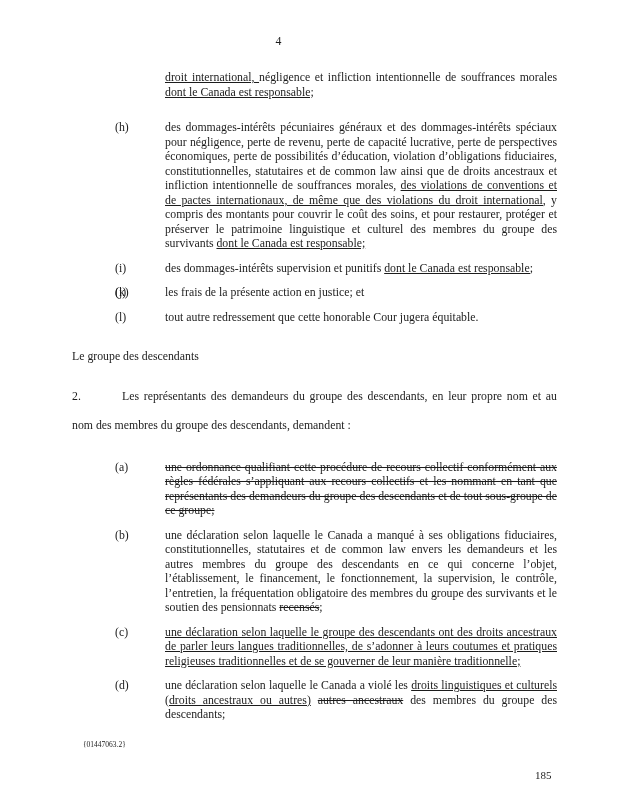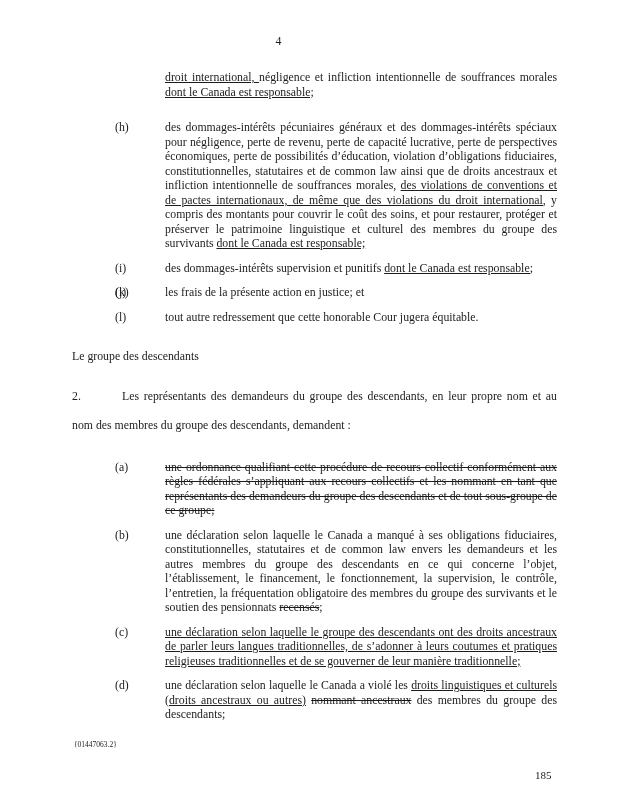--- a/index.html
+++ b/index.html
@@ -46,21 +46,21 @@
     line-height: 29px;
     text-align: justify;
     font-family: Liberation Serif, serif;
   }
   .para2 .pnum { display: inline-block; width: 50px; }
   .list2 .item.first { margin-top: 20px; }
   .u { text-decoration: underline; }
   .s { text-decoration: line-through; }
   .footer-id {
     position: absolute;
-    left: 74px; top: 740px;
+    left: 83px; top: 740px;
     font-size: 7.5px;
     line-height: 9px;
   }
   .footer-pagenum {
     position: absolute;
     left: 535px; top: 768px;
     font-size: 11px;
   }
 </style>
 </head>
@@ -120,21 +120,21 @@
         <span class="body"><span>une déclaration selon laquelle le Canada a manqué à ses obligations fiduciaires, constitutionnelles, statutaires et de common law envers les demandeurs et les autres membres du groupe des descendants en ce qui concerne l’objet, l’établissement, le financement, le fonctionnement, la supervision, le contrôle, l’entretien, la fréquentation obligatoire des membres du groupe des survivants et le soutien des pensionnats </span><span class="s">recensés</span><span>;</span></span>
       </div>
 
       <div class="item">
         <span class="label">(c)</span>
         <span class="body"><span class="u">une déclaration selon laquelle le groupe des descendants ont des droits ancestraux de parler leurs langues traditionnelles, de s’adonner à leurs coutumes et pratiques religieuses traditionnelles et de se gouverner de leur manière traditionnelle;</span></span>
       </div>
 
       <div class="item">
         <span class="label">(d)</span>
-        <span class="body"><span>une déclaration selon laquelle le Canada a violé les </span><span class="u">droits linguistiques et culturels (droits ancestraux ou autres)</span><span> </span><span class="s">nommant ancestraux</span><span> des membres du groupe des descendants;</span></span>
+        <span class="body"><span>une déclaration selon laquelle le Canada a violé les </span><span class="u">droits linguistiques et culturels (droits ancestraux ou autres)</span><span> </span><span class="s">autres ancestraux</span><span> des membres du groupe des descendants;</span></span>
       </div>
 
     </div>
 
   </div>
 
   <div class="footer-id">{01447063.2}</div>
   <div class="footer-pagenum">185</div>
 
 </div>

